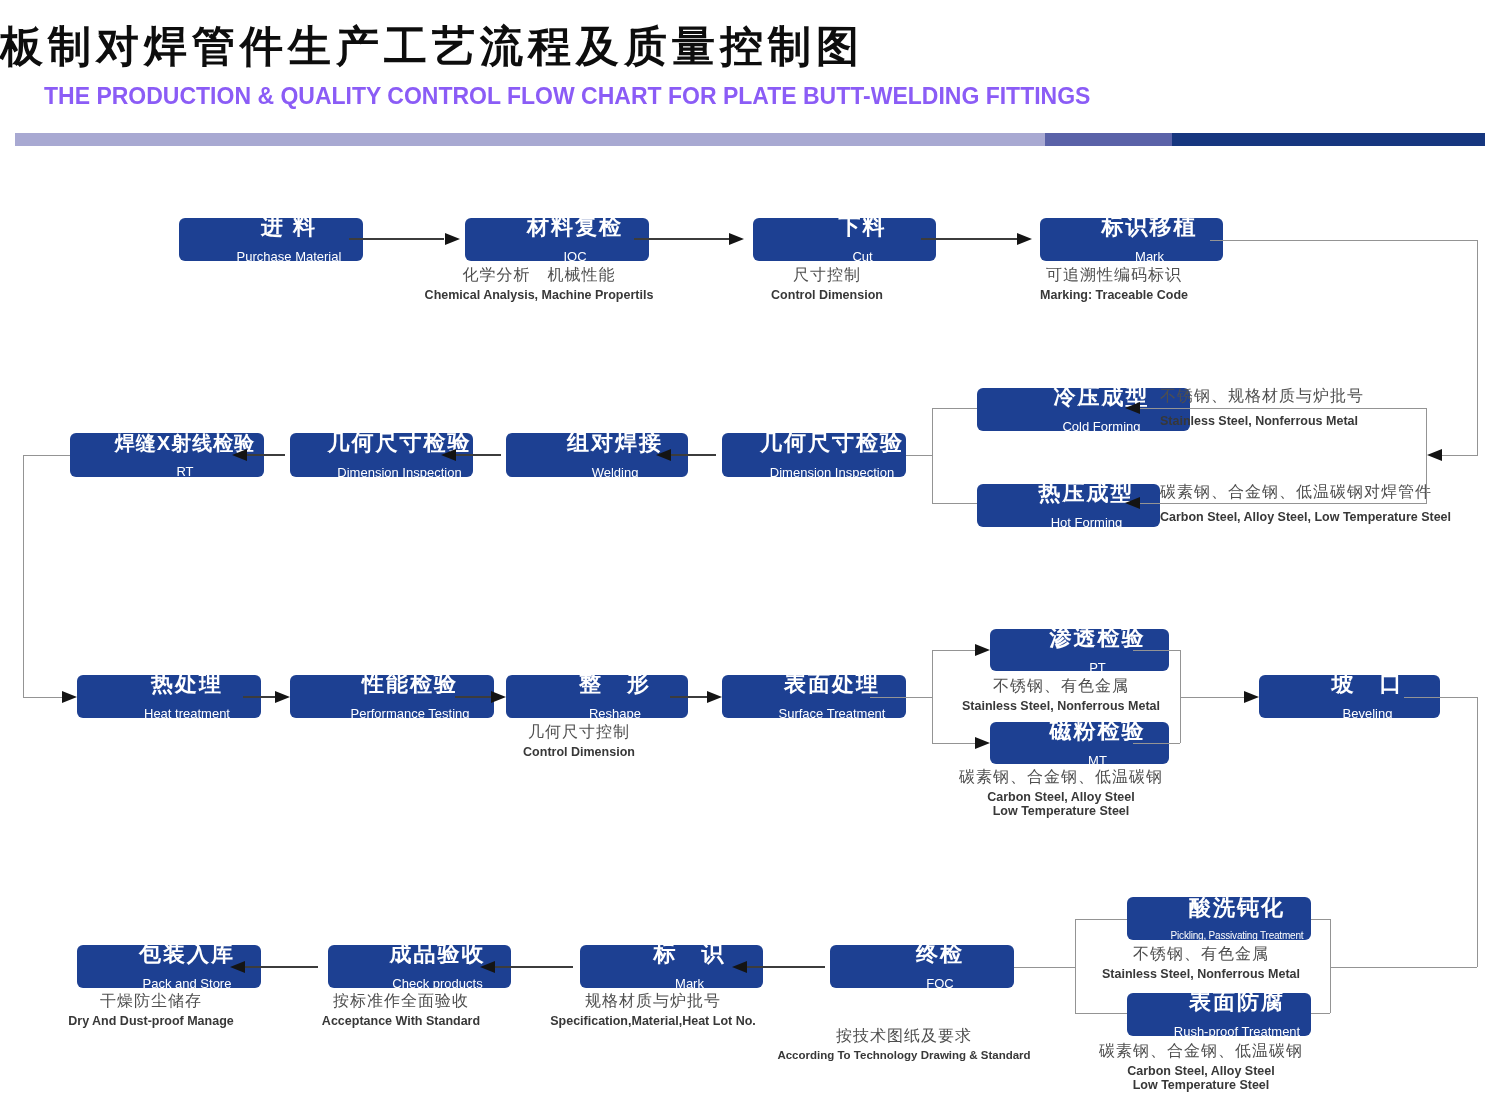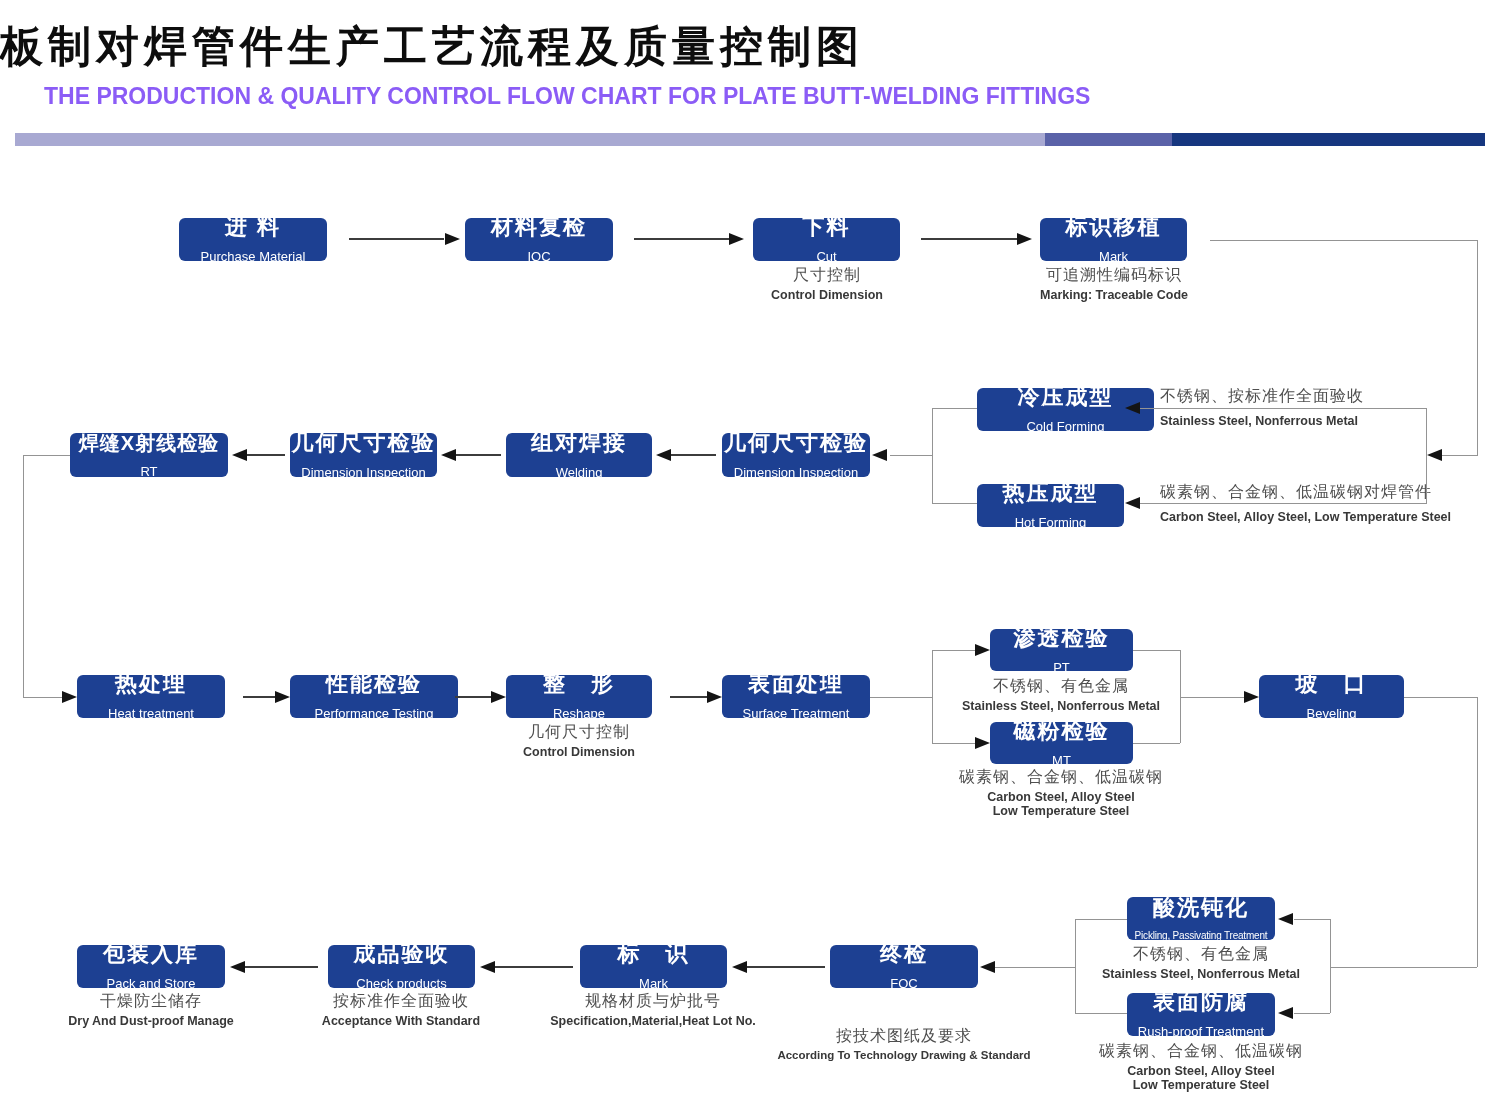--- a/index.html
+++ b/index.html
@@ -14,21 +14,21 @@
 
   
   .bar{position:absolute;top:133px;height:13px;}
   .bar-light{left:15px;width:1030px;background:#a8a9d2;}
   .bar-mid{left:1045px;width:127px;background:#5a62a8;}
   .bar-dark{left:1172px;width:313px;background:#16367f;}
 
   
   .node{position:absolute;background:#1d4092;border-radius:6px;color:#fff;
         display:flex;flex-direction:column;align-items:center;justify-content:center;
-        text-align:center;line-height:1;}
+        text-align:center;line-height:1;padding-left:36px;}
   .node .cn{font-size:22px;font-weight:bold;letter-spacing:2px;white-space:nowrap;}
   .node .en{font-size:13px;margin-top:12px;letter-spacing:0;white-space:nowrap;}
   .node.rt .cn{font-size:20px;letter-spacing:1px;}
   .node.tight .en{font-size:10px;letter-spacing:-0.2px;}
 
   
   .cap{position:absolute;transform:translateX(-50%);text-align:center;white-space:nowrap;}
   .cap-cn{font-size:16px;color:#4f4f4f;letter-spacing:1px;}
   .cap-en{font-size:12.5px;font-weight:bold;color:#383838;margin-top:2px;}
 
@@ -67,20 +67,24 @@
   </div>
   <div class="node" style="left:753px;top:218px;width:147px;height:43px">
     <div class="cn">下料</div>
     <div class="en">Cut</div>
   </div>
   <div class="node" style="left:1040px;top:218px;width:147px;height:43px">
     <div class="cn">标识移植</div>
     <div class="en">Mark</div>
   </div>
 
+  <div class="cap" style="left:539px;top:265px">
+    <div class="cap-cn">化学分析　机械性能</div>
+    <div class="cap-en">Chemical Analysis,  Machine Propertils</div>
+  </div>
   <div class="cap" style="left:827px;top:265px">
     <div class="cap-cn">尺寸控制</div>
     <div class="cap-en">Control Dimension</div>
   </div>
   <div class="cap" style="left:1114px;top:265px">
     <div class="cap-cn">可追溯性编码标识</div>
     <div class="cap-en">Marking: Traceable  Code</div>
   </div>
 
   <div class="shaft" style="left:349px;top:238px;width:95px"></div>
@@ -98,21 +102,21 @@
   <div class="node" style="left:977px;top:388px;width:177px;height:43px">
     <div class="cn">冷压成型</div>
     <div class="en">Cold Forming</div>
   </div>
   <div class="node" style="left:977px;top:484px;width:147px;height:43px">
     <div class="cn">热压成型</div>
     <div class="en">Hot Forming</div>
   </div>
 
   <div class="side" style="left:1160px;top:386px">
-    <div class="side-cn">不锈钢、按标准作全面验收</div>
+    <div class="side-cn">不锈钢、规格材质与炉批号</div>
     <div class="side-en">Stainless Steel, Nonferrous Metal</div>
   </div>
   <div class="side" style="left:1160px;top:482px">
     <div class="side-cn">碳素钢、合金钢、低温碳钢对焊管件</div>
     <div class="side-en">Carbon Steel, Alloy Steel, Low Temperature Steel</div>
   </div>
 
   <div class="ln" style="left:1140px;top:408px;width:287px;height:1px"></div>
   <div class="ah ah-l" style="left:1125px;top:402px"></div>
   <div class="ln" style="left:1140px;top:503px;width:287px;height:1px"></div>

